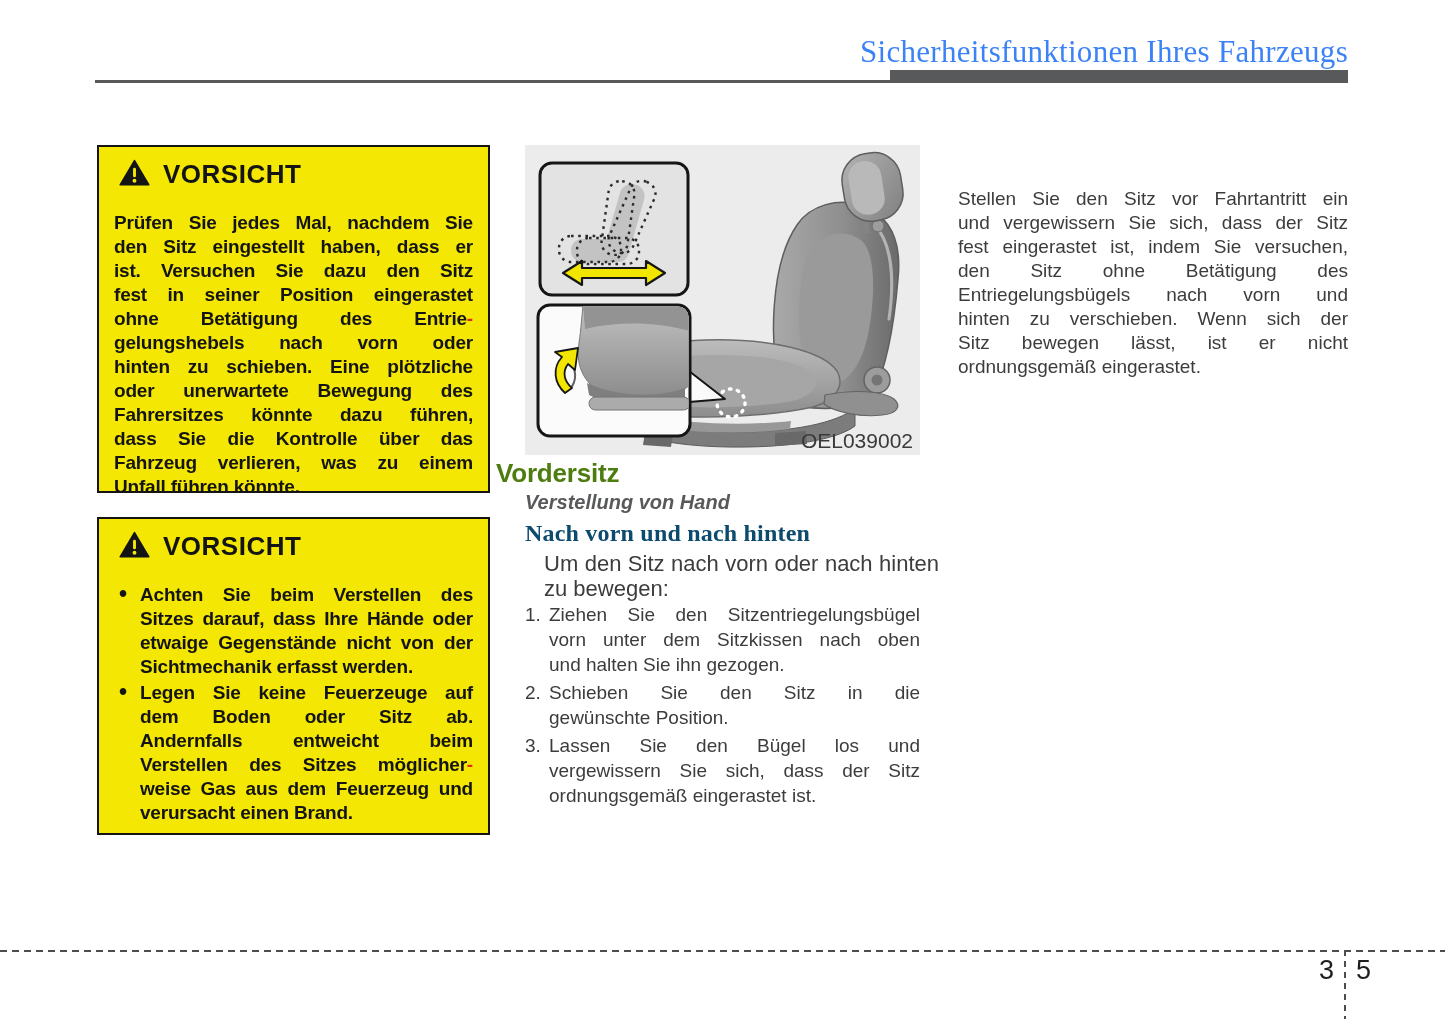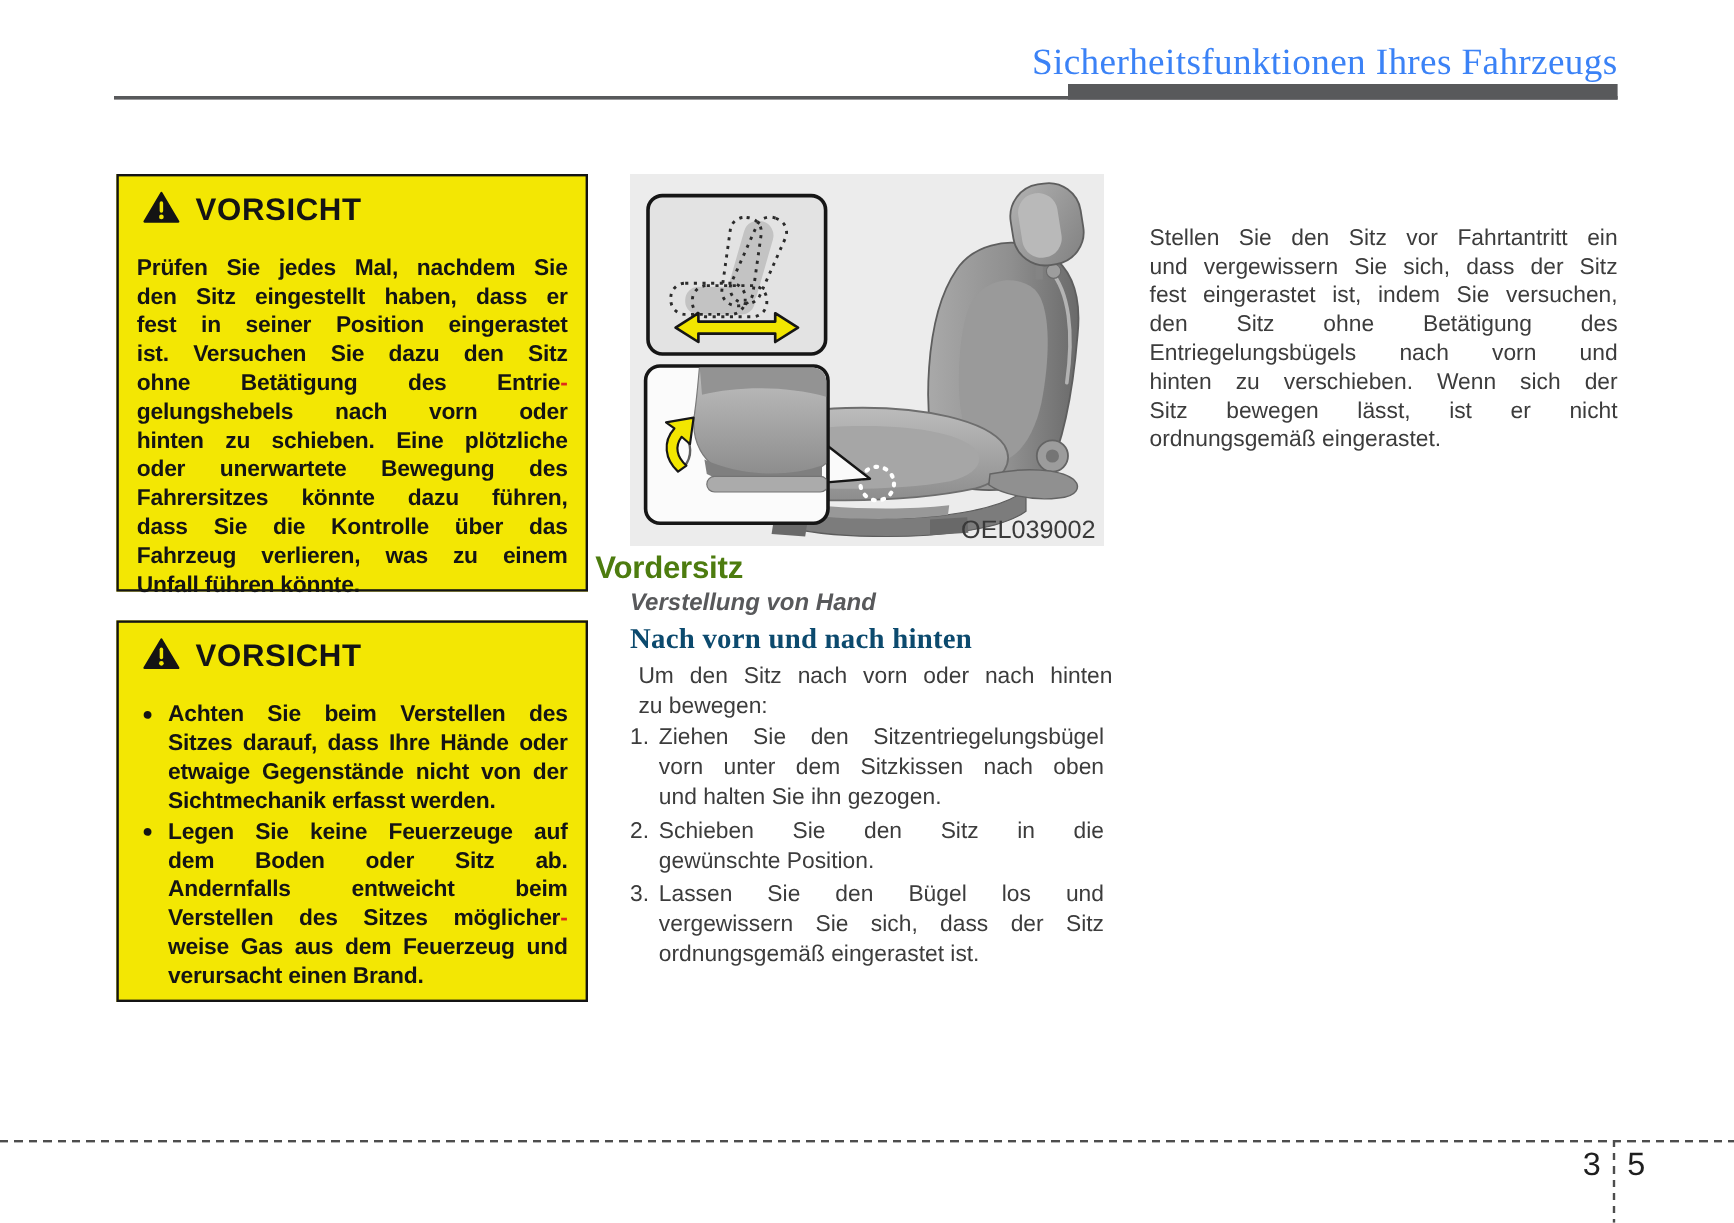--- a/index.html
+++ b/index.html
@@ -39,21 +39,21 @@
 
   
   .figure { position:absolute; left:525px; top:145px; width:395px; height:310px; background:#ececec; }
   .figure svg { display:block; width:395px; height:310px; }
   .figure text { font-family:"Liberation Sans", sans-serif; }
 
   
   .mid-heading    { position:absolute; left:496px; top:458px; font-size:26px; font-weight:700; color:#4d7c0f; letter-spacing:-0.2px; }
   .mid-subheading { position:absolute; left:525px; top:491px; font-size:20px; font-weight:700; font-style:italic; color:#58595b; }
   .mid-subsub     { position:absolute; left:525px; top:520px; font-family:"Liberation Serif", serif; font-size:24px; font-weight:700; color:#0c4a6e; letter-spacing:0.2px; }
-  .mid-intro { position:absolute; left:532px; top:551px; width:395px; font-size:19px; line-height:25px; color:#3c3c3c; }
+  .mid-intro { position:absolute; left:544px; top:551px; width:395px; font-size:22px; line-height:25px; color:#3c3c3c; }
   .steps     { position:absolute; left:525px; top:602px; width:395px; font-size:19px; line-height:25px; color:#3c3c3c; }
   .step      { position:relative; padding-left:24px; margin-bottom:3px; }
   .step-num  { position:absolute; left:0; top:0; }
 
   
   .right-col { position:absolute; left:958px; top:142px; width:390px; font-size:19px; line-height:24px; color:#3c3c3c;margin-top:45px; }
 
   
   .footer-hline { position:absolute; left:0; top:950px; width:1445px; height:2px;
     background:repeating-linear-gradient(90deg,#4d4d4d 0 7px,transparent 7px 12px); }
@@ -76,22 +76,22 @@
         <path d="M16 1.5 L30.5 26 H1.5 Z" fill="#141414" stroke="#141414" stroke-width="2" stroke-linejoin="round"></path>
         <rect x="14.5" y="8.5" width="3" height="10" rx="1.5" fill="#f3e703"></rect>
         <circle cx="16" cy="22" r="2" fill="#f3e703"></circle>
       </svg>
     </span>
     <span class="warn-title">VORSICHT</span>
   </div>
   <div class="warn-body">
       <div class="tline">Prüfen Sie jedes Mal, nachdem Sie</div>
       <div class="tline">den Sitz eingestellt haben, dass er</div>
+      <div class="tline">ist. Versuchen Sie dazu den Sitz</div>
       <div class="tline">fest in seiner Position eingerastet</div>
-      <div class="tline">ist. Versuchen Sie dazu den Sitz</div>
       <div class="tline"><span>ohne Betätigung des Entrie</span><span class="red">-</span></div>
       <div class="tline">gelungshebels nach vorn oder</div>
       <div class="tline">hinten zu schieben. Eine plötzliche</div>
       <div class="tline">oder unerwartete Bewegung des</div>
       <div class="tline">Fahrersitzes könnte dazu führen,</div>
       <div class="tline">dass Sie die Kontrolle über das</div>
       <div class="tline">Fahrzeug verlieren, was zu einem</div>
       <div class="tline tline-last">Unfall führen könnte.</div>
     </div>
 </div>

